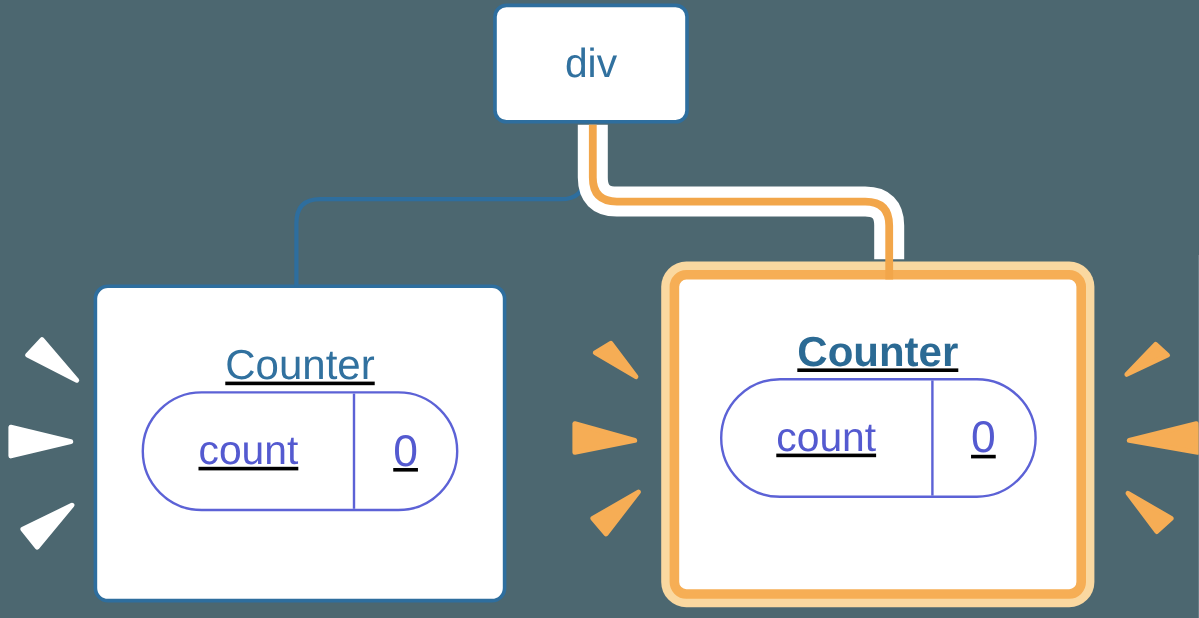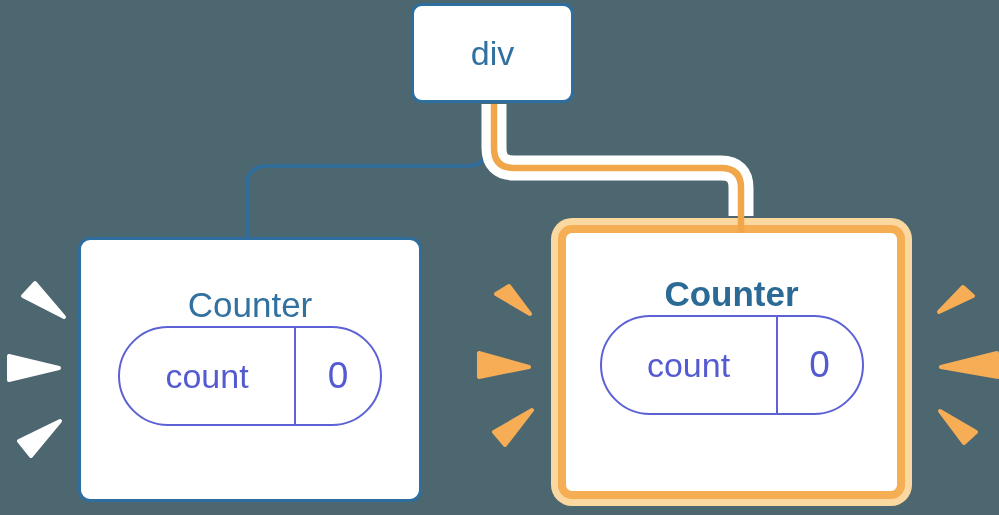--- a/index.html
+++ b/index.html
@@ -26,20 +26,21 @@
     justify-content:center;
     align-items:center;
   }
   #root-node .node-label{
     color:var(--node-text,#31719F);
     font-size:34px;
     line-height:1;
   }
   .counter-box{
     padding-top:44px;
+    text-decoration:underline;
   }
   #left-counter{
     left:78px;top:237px;width:344px;height:265px;
     border:3px solid var(--node-border,#2E6E9E);
     border-radius:12px;
   }
   #right-counter{
     left:558px;top:225px;width:347px;height:274px;
     border:8px solid var(--hl-border,#F6AE55);
     border-radius:14px;

